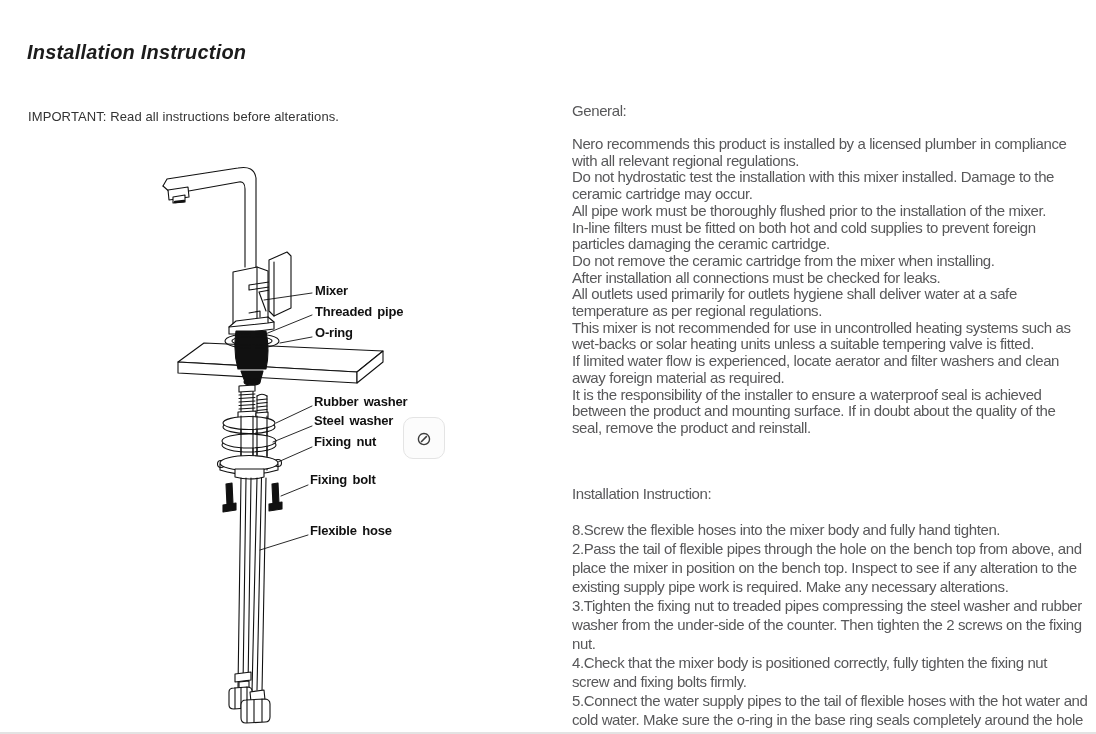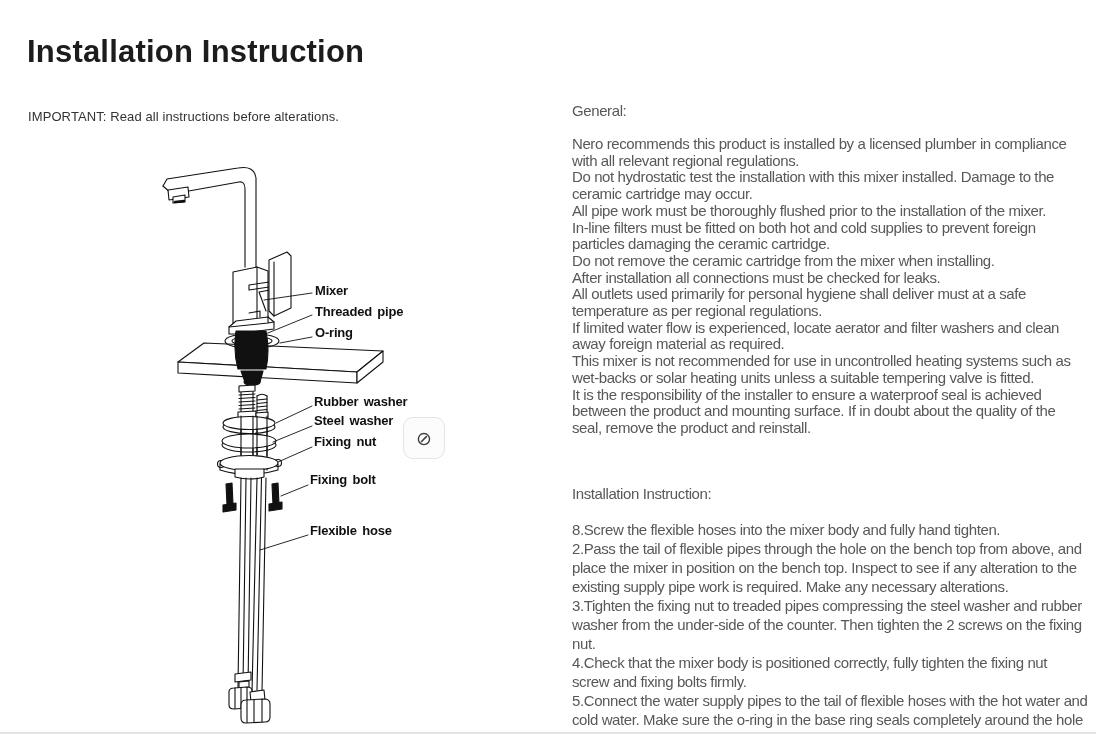--- a/index.html
+++ b/index.html
@@ -2,22 +2,22 @@
 <html><head>
 <meta charset="utf-8">
 <style>
   html,body{margin:0;padding:0;}
   body{
     width:1096px;height:734px;position:relative;overflow:hidden;
     background:#ffffff;font-family:"Liberation Sans",sans-serif;
   }
   .page-title{
     position:absolute;left:27px;top:37px;
-    font-size:31px;font-weight:bold;letter-spacing:.2px;color:#1c1c1c;
-    line-height:30px;white-space:nowrap;
+    font-size:20px;font-weight:bold;letter-spacing:.2px;color:#1c1c1c;
+    line-height:30px;white-space:nowrap;font-style:italic;
   }
   .important-note{
     position:absolute;left:28px;top:109px;
     font-size:13px;color:#333333;letter-spacing:.1px;white-space:nowrap;
   }
   .rtext{
     position:absolute;left:572px;width:516px;color:#58585a;
     font-size:15px;letter-spacing:-.4px;
   }
   .rheading{white-space:nowrap;}
@@ -150,23 +150,23 @@
 </div>
 
 <div class="rtext rheading" style="top:102px">General:</div>
 <div class="rtext general-paras">
   <p>Nero recommends this product is installed by a licensed plumber in compliance with all relevant regional regulations.</p>
   <p>Do not hydrostatic test the installation with this mixer installed. Damage to the ceramic cartridge may occur.</p>
   <p>All pipe work must be thoroughly flushed prior to the installation of the mixer.</p>
   <p>In-line filters must be fitted on both hot and cold supplies to prevent foreign particles damaging the ceramic cartridge.</p>
   <p>Do not remove the ceramic cartridge from the mixer when installing.</p>
   <p>After installation all connections must be checked for leaks.</p>
-  <p>All outlets used primarily for personal hygiene shall deliver must at a safe temperature as per regional regulations.</p>
+  <p>All outlets used primarily for outlets hygiene shall deliver water at a safe temperature as per regional regulations.</p>
+  <p>This mixer is not recommended for use in uncontrolled heating systems such as wet-backs or solar heating units unless a suitable tempering valve is fitted.</p>
   <p>If limited water flow is experienced, locate aerator and filter washers and clean away foreign material as required.</p>
-  <p>This mixer is not recommended for use in uncontrolled heating systems such as wet-backs or solar heating units unless a suitable tempering valve is fitted.</p>
   <p>It is the responsibility of the installer to ensure a waterproof seal is achieved between the product and mounting surface. If in doubt about the quality of the seal, remove the product and reinstall.</p>
 </div>
 
 <div class="rtext rheading" style="top:485px">Installation Instruction:</div>
 <div class="rtext install-steps">
   <p>8.Screw the flexible hoses into the mixer body and fully hand tighten.</p>
   <p>2.Pass the tail of flexible pipes through the hole on the bench top from above, and place the mixer in position on the bench top. Inspect to see if any alteration to the existing supply pipe  work is required. Make any necessary alterations.</p>
   <p>3.Tighten the fixing nut to treaded pipes compressing the steel washer and rubber washer from the under-side of the counter. Then tighten the 2 screws on the fixing nut.</p>
   <p>4.Check that the mixer body is positioned correctly, fully tighten the fixing nut screw and fixing bolts firmly.</p>
   <p>5.Connect the water supply pipes to the tail of flexible hoses with the hot water and cold water. Make sure the o-ring in the base ring seals completely around the hole in the mounting surface</p>

